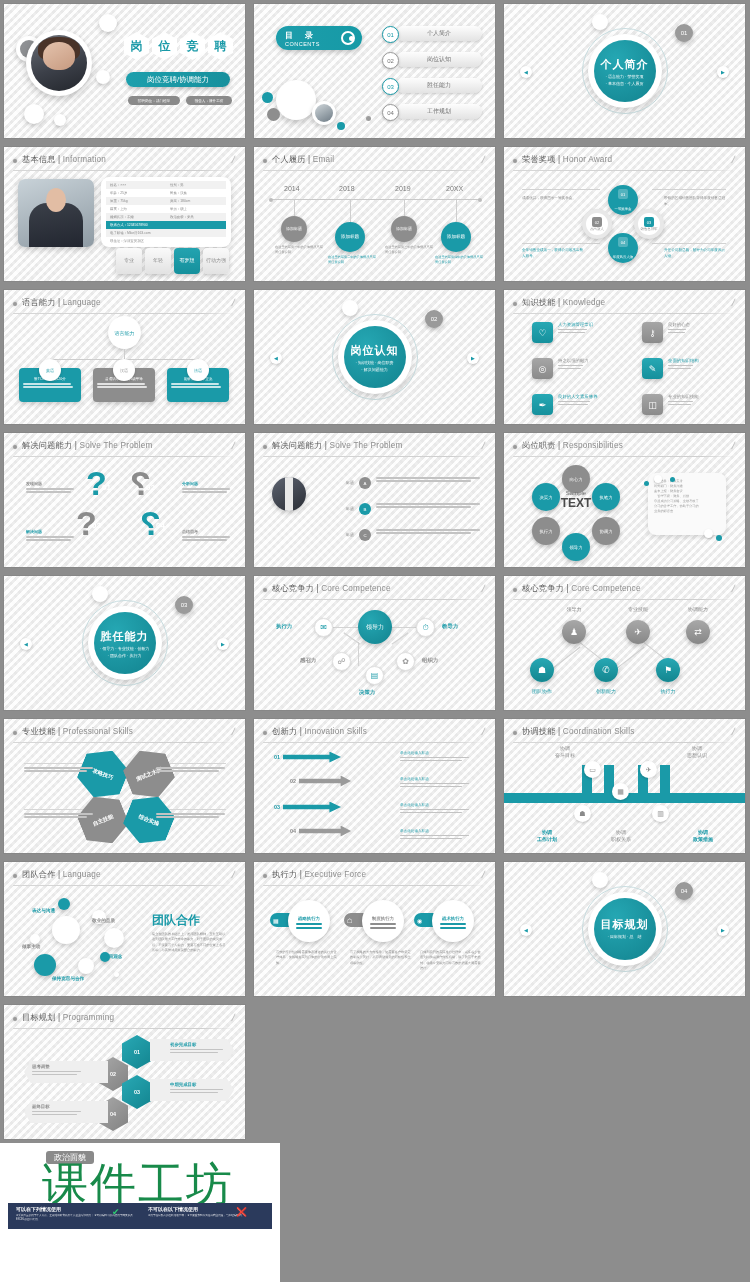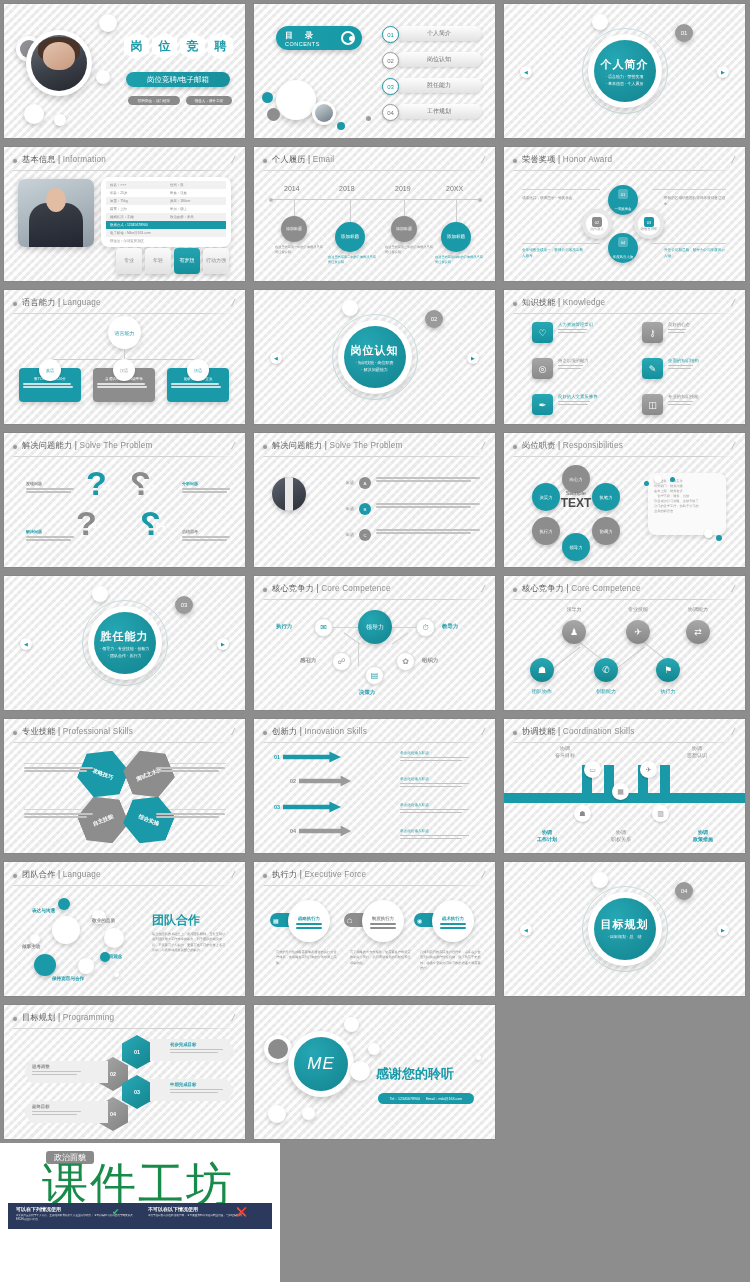--- a/index.html
+++ b/index.html
@@ -356,21 +356,21 @@
       <div class="b1"></div>
       <div class="b2"></div>
       <div class="b3"></div>
       <div class="b4"></div>
       <div class="title">
         <div class="hex">岗</div>
         <div class="hex">位</div>
         <div class="hex">竞</div>
         <div class="hex">聘</div>
       </div>
-      <div class="sub">岗位竞聘/电子邮箱</div>
+      <div class="sub">岗位竞聘/协调能力</div>
       <div class="pill a">招聘岗位：部门经理</div>
       <div class="pill b">报告人：课件工坊</div>
     </div>
   </div>
 
   <div class="slide">
     <div class="card s2">
       <div class="tocbtn">
         <div>
           <div class="cn">目　录</div>
@@ -1117,41 +1117,20 @@
         <div class="h gray">最终目标</div>
         <div class="bars">
             <span style="width:88%"></span>
             <span style="width:80%"></span>
           </div>
       </div>
     </div>
   </div>
 
 
-  <div class="slide">
-    <div class="card s23">
-      <div class="gr">
-          <i></i>
-        </div>
-      <div class="me">
-          <i>ME</i>
-        </div>
-      <div class="bb" style="left:90px; top:12px; width:15px; height:15px"></div>
-      <div class="bb" style="left:114px; top:38px; width:12px; height:12px"></div>
-      <div class="bb" style="left:96px; top:56px; width:20px; height:20px"></div>
-      <div class="bb" style="left:14px; top:100px; width:18px; height:18px"></div>
-      <div class="bb" style="left:48px; top:102px; width:13px; height:13px"></div>
-      <div class="bb" style="left:222px; top:50px; width:5px; height:5px"></div>
-      <div class="thx">感谢您的聆听</div>
-      <div class="contact">
-        <span>Tel：12345678900</span>
-        <span>Email：miki@163.com</span>
-      </div>
-    </div>
-  </div>
 
 </div>
 
 <div class="footer">
   <div class="badge">政治面貌</div>
   <div class="brand">课件工坊</div>
   <div class="strip">
     <div class="col" style="left:8px">
       <div class="h">可以在下列情况使用</div>
       <div class="mini">★采购大量的用于个人办公、正规培训教育以及个人企业内部使用；

